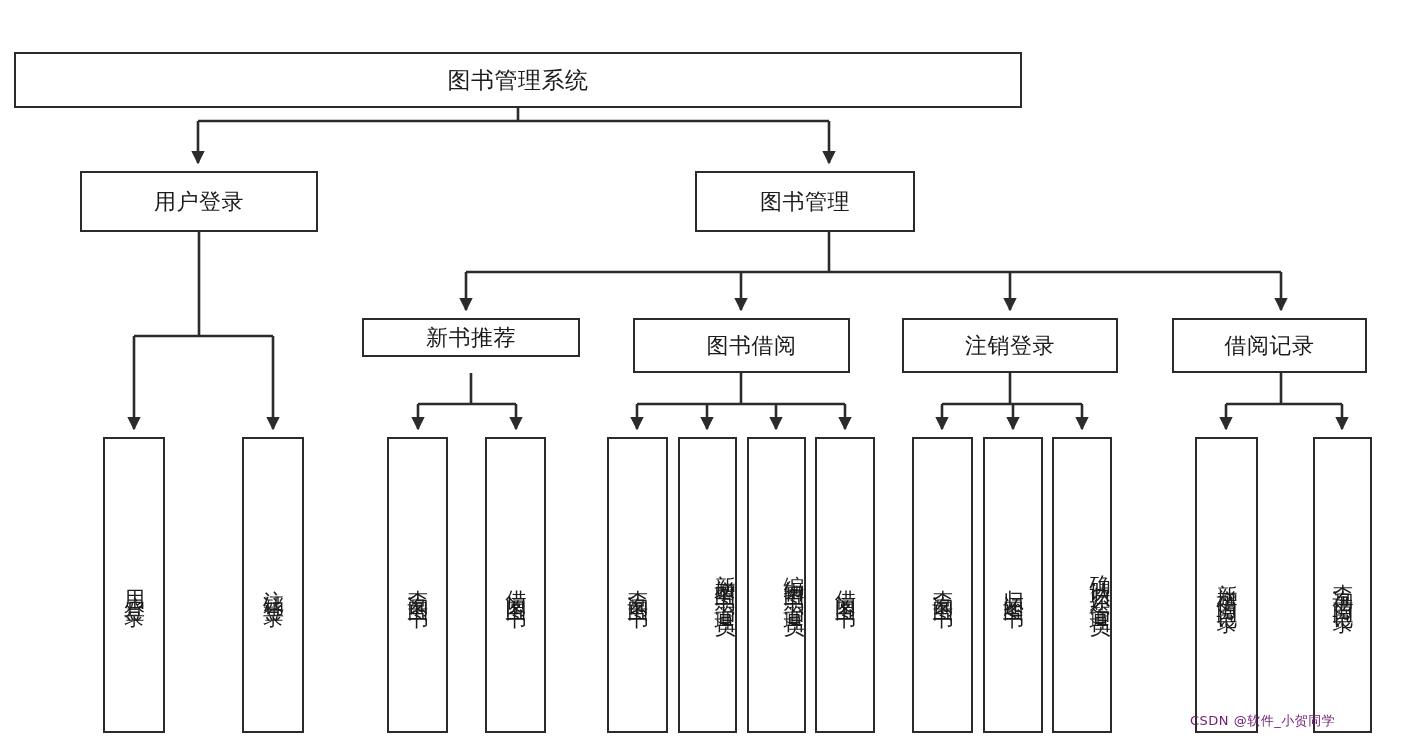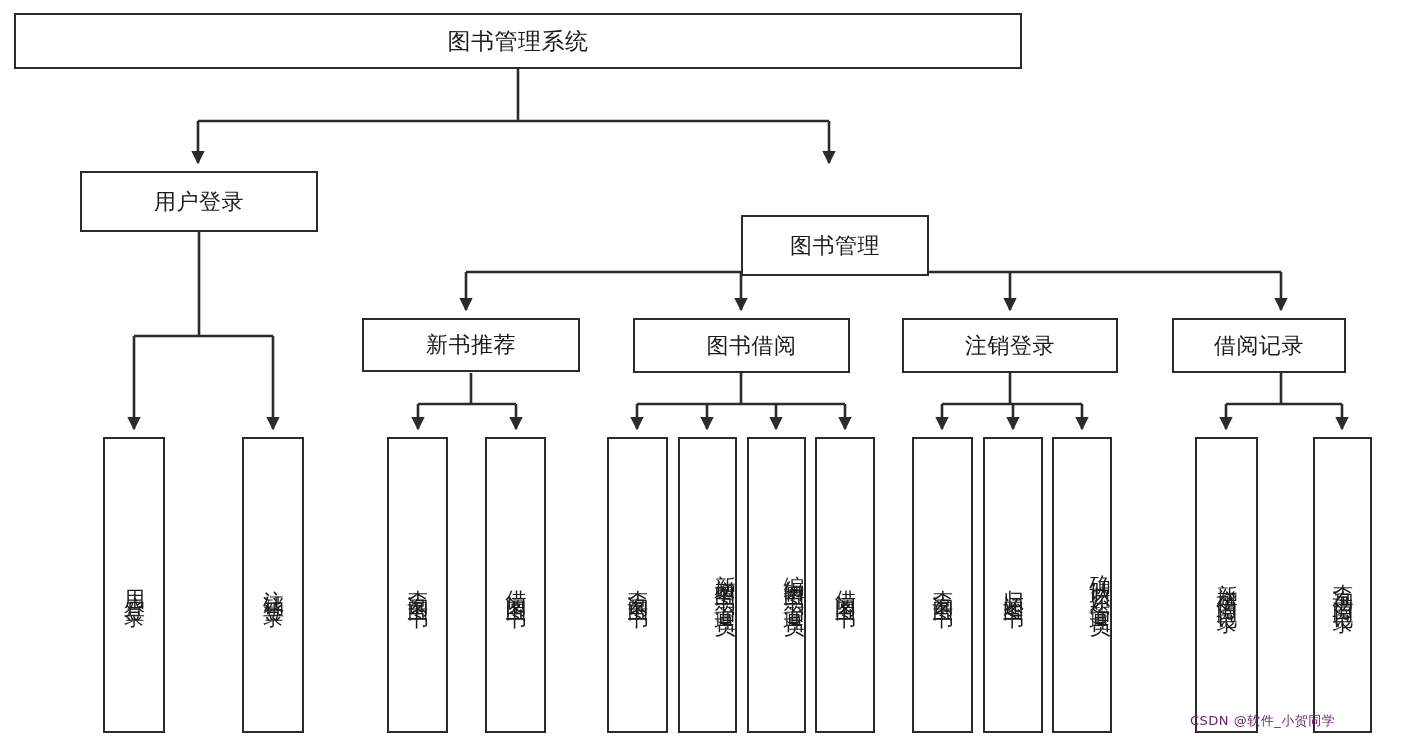--- a/index.html
+++ b/index.html
@@ -37,20 +37,21 @@
     color: #1b1b1b;
     line-height: 1.0;
     white-space: nowrap;
   }
   .node.horiz {
     font-size: 22px;
     letter-spacing: 0.5px;
   }
   .node.root {
     font-size: 23px;
+    margin-top: 39px;
   }
   
   .node.vert {
     writing-mode: vertical-rl;
     text-orientation: upright;
     font-size: 21px;
     line-height: 1.0;
     letter-spacing: 6px;
     white-space: normal;
     padding: 6px 0;
@@ -119,26 +120,26 @@
       <path d="M 1281 373 L 1281 404"></path>
       <path d="M 1226 404 L 1342 404"></path>
       <path d="M 1226 404 L 1226 429" marker-end="url(#arrow)"></path>
       <path d="M 1342 404 L 1342 429" marker-end="url(#arrow)"></path>
     </g>
   </svg>
 
   <div class="node horiz root" style="left:14px; top:13px; width:1008px; height:56px;">图书管理系统</div>
 
   <div class="node horiz" style="left:80px; top:171px; width:238px; height:61px;">用户登录</div>
-  <div class="node horiz" style="left:741px; top:171px; width:188px; height:61px;margin-top:44px;">图书管理</div>
+  <div class="node horiz" style="left:695px; top:171px; width:220px; height:61px;">图书管理</div>
 
-  <div class="node horiz" style="left:362px; top:318px; width:218px; height:54px;">新书推荐</div>
+  <div class="node horiz" style="left:362px; top:318px; width:218px; height:39px;">新书推荐</div>
   <div class="node horiz" style="left:633px; top:318px; width:217px; height:55px;padding-left:20px;">图书借阅</div>
   <div class="node horiz" style="left:902px; top:318px; width:216px; height:55px;">注销登录</div>
-  <div class="node horiz" style="left:1172px; top:318px; width:174px; height:55px;text-align:right;">借阅记录</div>
+  <div class="node horiz" style="left:1172px; top:318px; width:195px; height:55px;text-align:right;">借阅记录</div>
 
   <div class="node vert" style="left:103px; top:437px; width:62px; height:296px;">用户登录</div>
   <div class="node vert" style="left:242px; top:437px; width:62px; height:296px;">注销登录</div>
 
   <div class="node vert" style="left:387px; top:437px; width:61px; height:296px;">查询图书</div>
   <div class="node vert" style="left:485px; top:437px; width:61px; height:296px;">借阅图书</div>
 
   <div class="node vert" style="left:607px; top:437px; width:61px; height:296px;">查询图书</div>
   <div class="node vert top" style="left:678px; top:437px; width:59px; height:296px;">新增图书（管理员）</div>
   <div class="node vert top" style="left:747px; top:437px; width:59px; height:296px;">编辑图书（管理员）</div>

